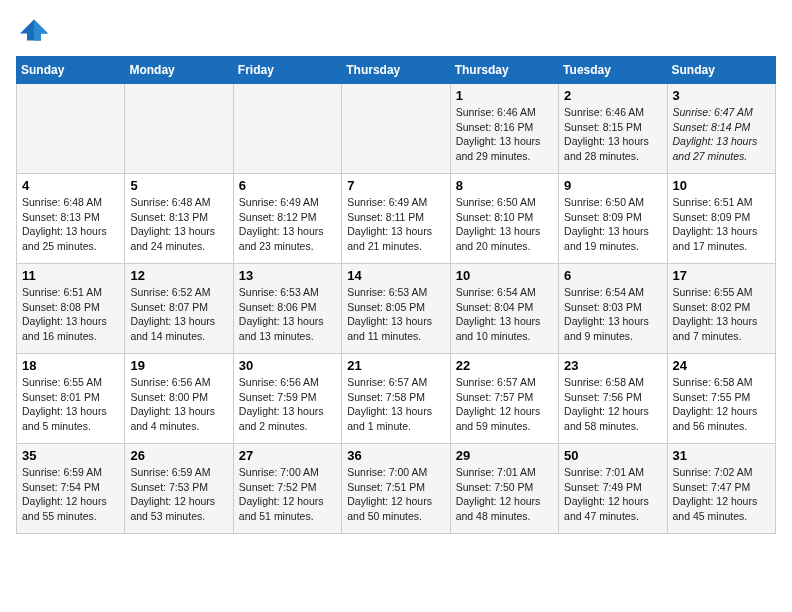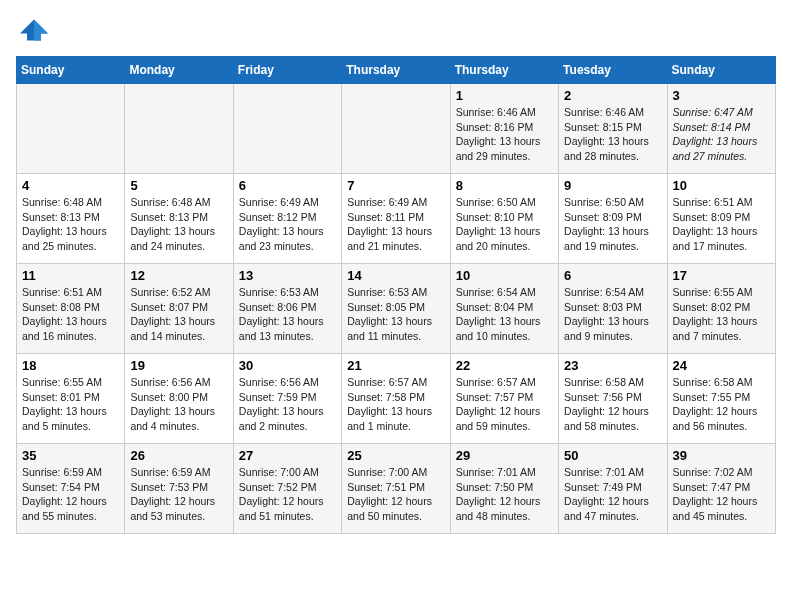--- a/index.html
+++ b/index.html
@@ -320,42 +320,42 @@
 and 53 minutes.</div>
         </td>
         <td>
           <span class="day-num">27</span>
           <div class="day-info" style="white-space: pre-line;">Sunrise: 7:00 AM
 Sunset: 7:52 PM
 Daylight: 12 hours
 and 51 minutes.</div>
         </td>
         <td>
-          <span class="day-num">25</span>
+          <span class="day-num">36</span>
           <div class="day-info" style="white-space: pre-line;">Sunrise: 7:00 AM
 Sunset: 7:51 PM
 Daylight: 12 hours
 and 50 minutes.</div>
         </td>
         <td>
           <span class="day-num">29</span>
           <div class="day-info" style="white-space: pre-line;">Sunrise: 7:01 AM
 Sunset: 7:50 PM
 Daylight: 12 hours
 and 48 minutes.</div>
         </td>
         <td>
           <span class="day-num">50</span>
           <div class="day-info" style="white-space: pre-line;">Sunrise: 7:01 AM
 Sunset: 7:49 PM
 Daylight: 12 hours
 and 47 minutes.</div>
         </td>
         <td>
-          <span class="day-num">39</span>
+          <span class="day-num">31</span>
           <div class="day-info" style="white-space: pre-line;">Sunrise: 7:02 AM
 Sunset: 7:47 PM
 Daylight: 12 hours
 and 45 minutes.</div>
         </td>
       </tr>
     </tbody>
 </table>
 
 </body></html>

